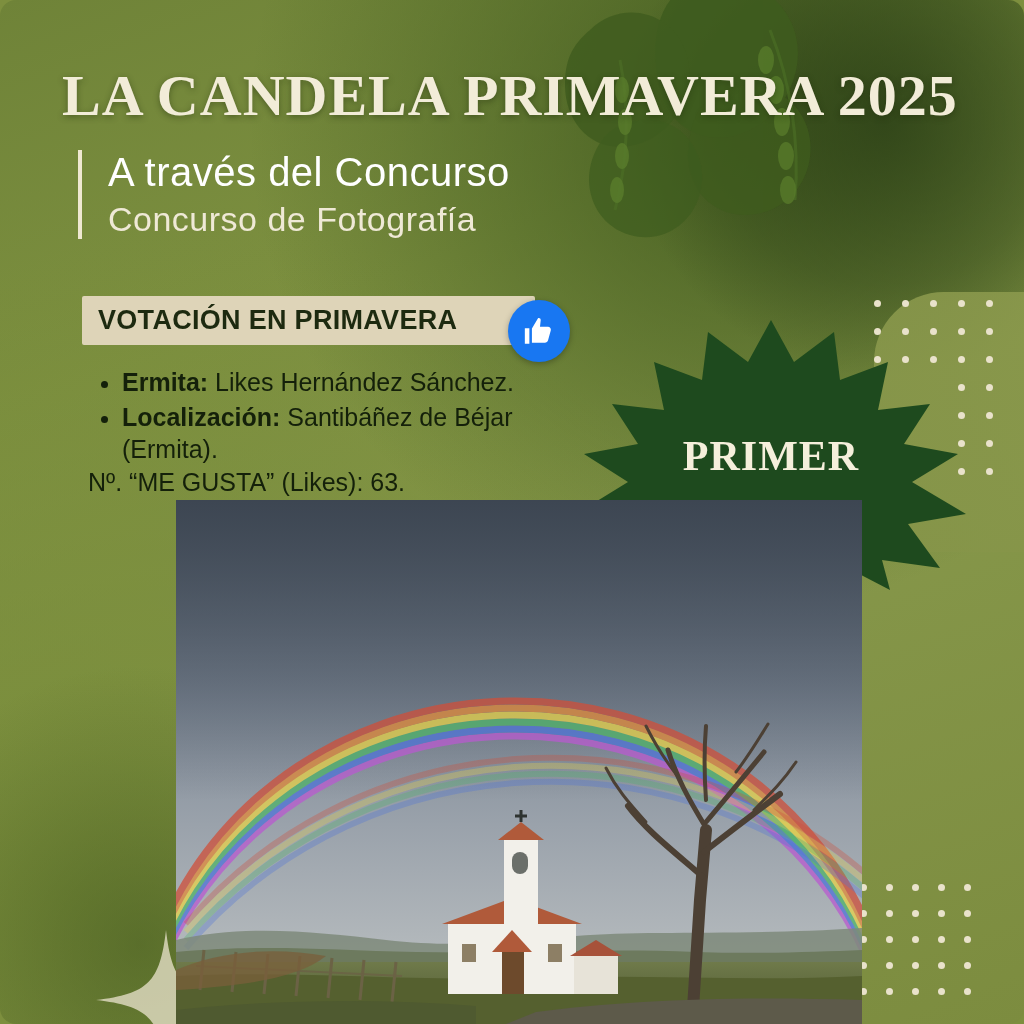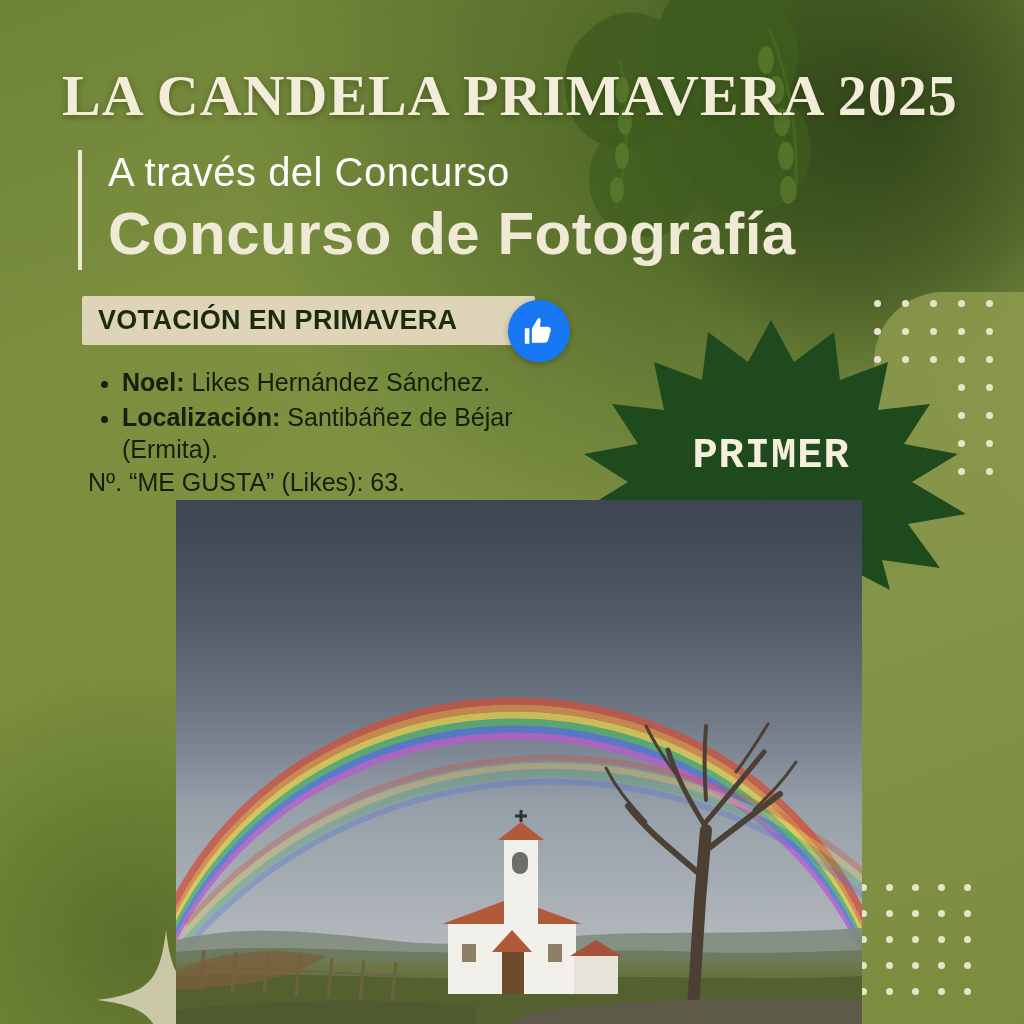--- a/index.html
+++ b/index.html
@@ -9,20 +9,21 @@
     background:#7d8f3e;
     position:relative;
   }
   .poster{
     position:absolute;inset:0;
     background:
       radial-gradient(circle at 72% 12%, rgba(60,86,28,0.85) 0%, rgba(60,86,28,0) 42%),
       radial-gradient(circle at 8% 88%, rgba(119,139,56,0.9) 0%, rgba(119,139,56,0) 55%),
       linear-gradient(160deg,#6f8338 0%,#7d9040 30%,#86974a 58%,#7c8c3f 100%);
     overflow:hidden;
+    border-radius:16px;
   }
   
   .vignette-tr{
     position:absolute;right:-120px;top:-140px;width:520px;height:520px;
     background:radial-gradient(circle, rgba(38,58,20,0.75) 0%, rgba(38,58,20,0.35) 45%, rgba(38,58,20,0) 70%);
     border-radius:50%;
   }
   .vignette-bl{
     position:absolute;left:-160px;bottom:-200px;width:600px;height:560px;
     background:radial-gradient(circle, rgba(52,74,24,0.45) 0%, rgba(52,74,24,0) 68%);
@@ -58,21 +59,21 @@
   }
   .subtitle-wrap{
     position:absolute;left:78px;top:150px;padding-left:26px;
     border-left:4px solid #efe8d2;
   }
   .sub1{
     font-size:40px;color:#ffffff;font-weight:400;letter-spacing:.5px;
     line-height:1.12;
   }
   .sub2{
-    font-size:60px;color:#efe9d6;font-weight:700;letter-spacing:.5px;
+    font-size:34px;color:#efe9d6;font-weight:400;letter-spacing:.5px;
     line-height:1.18;margin-top:4px;
   }
   
   .logo{
     position:absolute;right:92px;top:148px;width:128px;height:128px;border-radius:50%;
     background:#f3efe2;display:flex;align-items:center;justify-content:center;
     box-shadow:0 3px 10px rgba(30,45,12,.35);
     overflow:hidden;
   }
   .logo-inner{width:112px;height:112px;display:block;}
@@ -102,21 +103,21 @@
   .likes{
     font-size:25px;margin-top:2px;color:#14200a;
   }
   
   .badge{
     position:absolute;left:572px;top:318px;width:398px;height:272px;
   }
   .badge-text{
     position:absolute;inset:0;display:flex;flex-direction:column;
     align-items:center;justify-content:center;
-    font-family:Liberation Mono, monospace;
+    font-family:Liberation Serif, serif;
     color:#f5efdb;font-weight:bold;font-size:42px;line-height:1.12;
     letter-spacing:1px;text-align:center;
     padding-top:6px;
   }
   
   .photo{
     position:absolute;left:176px;top:500px;width:686px;height:524px;
     overflow:hidden;background:#2b3540;
   }
   .photo svg{display:block;}
@@ -231,21 +232,21 @@
   </div>
   <div class="fb-thumb">
     <svg width="34" height="34" viewBox="0 0 24 24" fill="#ffffff">
       <path d="M2 10h3.2v11H2zM7 10.2L11.3 3c.9-.4 2 .3 1.9 1.4L12.7 9h5.6c1.4 0 2.4 1.3 2 2.6l-1.9 7c-.3 1-1.2 1.7-2.2 1.7H7z"></path>
     </svg>
   </div>
 
   <div class="info">
     <ul>
       <li>
-        <b>Noel:</b>
+        <b>Ermita:</b>
         <span>Likes Hernández Sánchez.</span>
       </li>
       <li>
         <b>Localización:</b>
         <span>Santibáñez de Béjar (Ermita).</span>
       </li>
     </ul>
     <div class="likes">Nº. “ME GUSTA” (Likes): 63.</div>
   </div>
 

